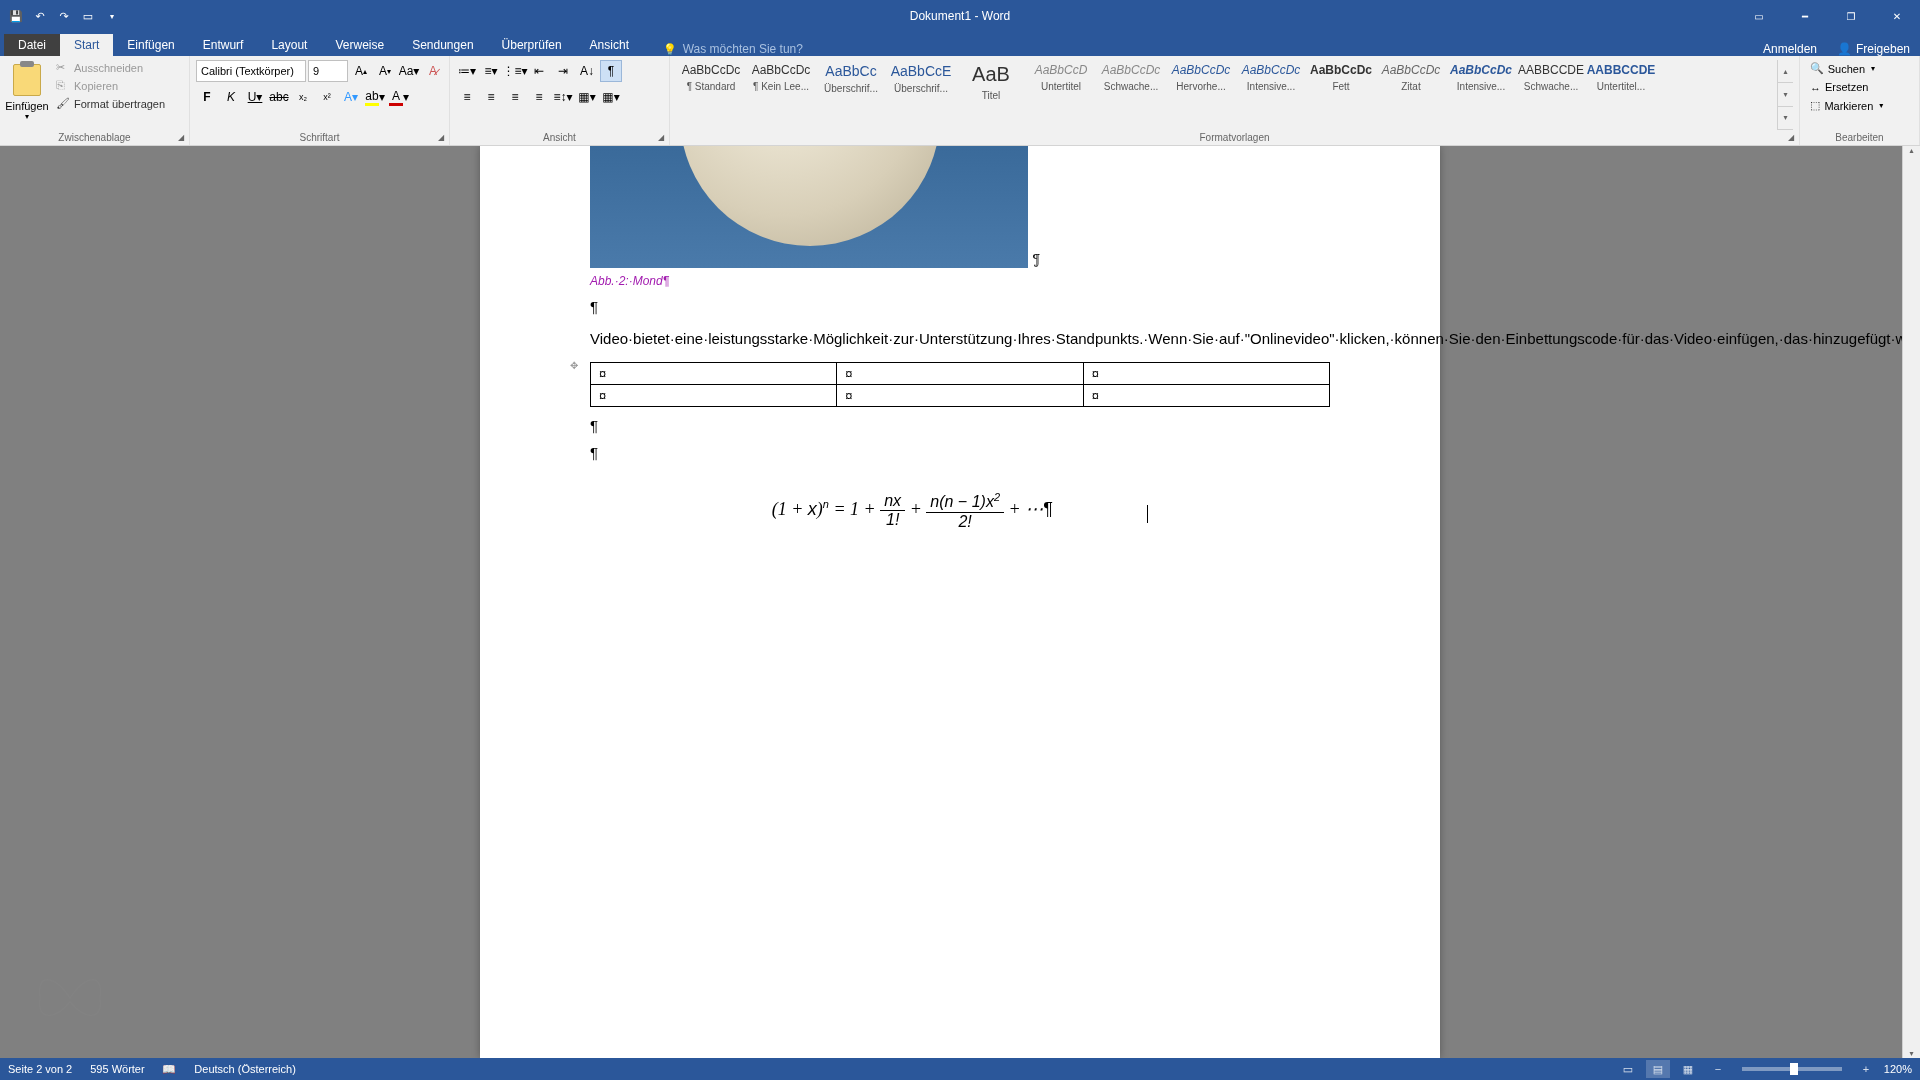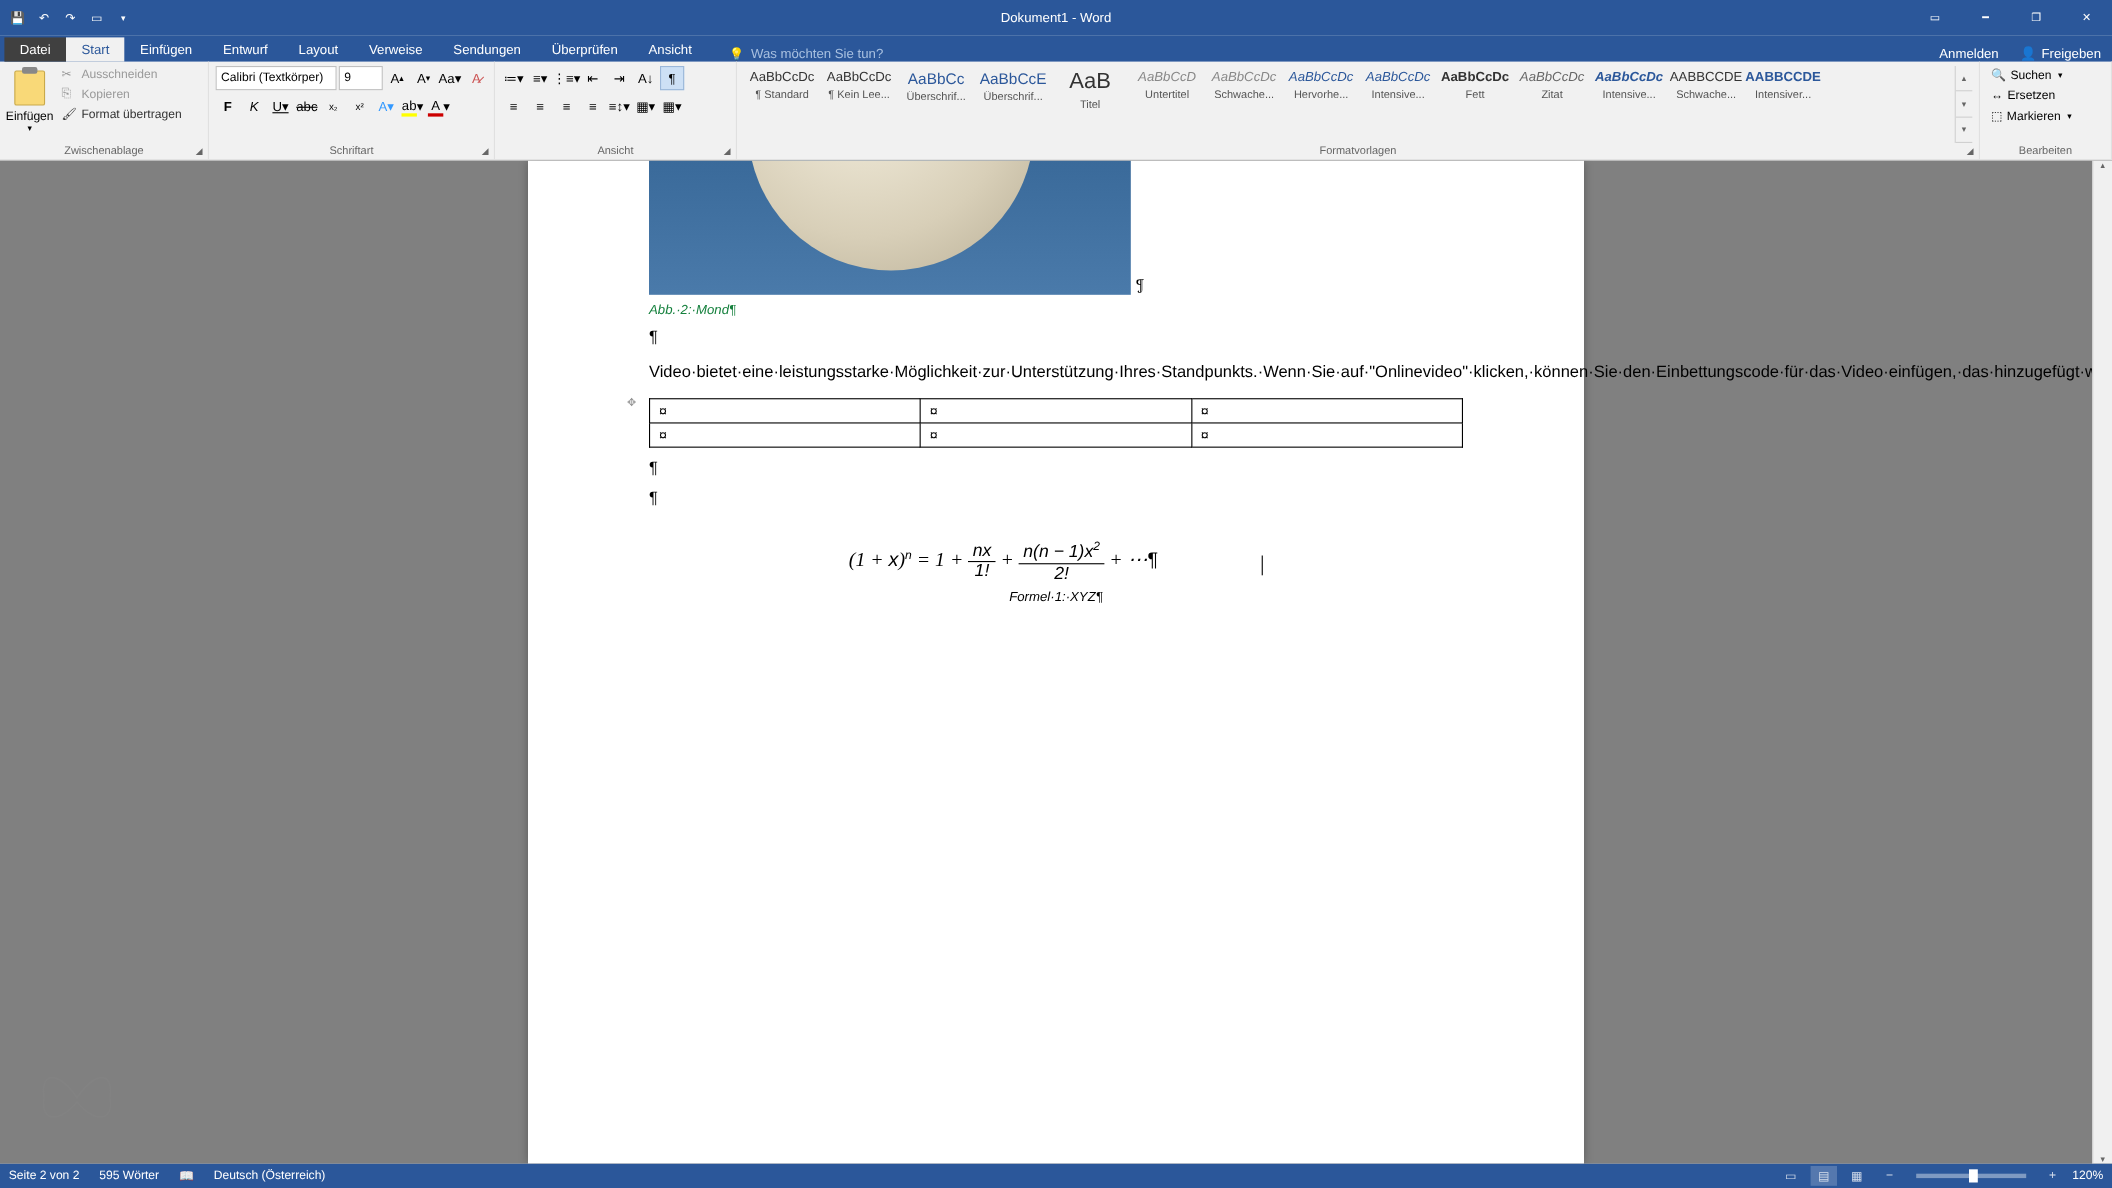--- a/index.html
+++ b/index.html
@@ -80,21 +80,21 @@
 
 .doc-area { position: absolute; top: 146px; bottom: 22px; left: 0; right: 0; background: #808080; overflow: hidden; display: flex; justify-content: center; }
 .doc-scroll { position: absolute; right: 0; top: 0; bottom: 0; width: 18px; background: #f0f0f0; border-left: 1px solid #d0d0d0; }
 .doc-scroll::before { content:"▴"; position:absolute; top:0; width:100%; text-align:center; font-size:8px; color:#666; }
 .doc-scroll::after { content:"▾"; position:absolute; bottom:0; width:100%; text-align:center; font-size:8px; color:#666; }
 .page { width: 960px; background: #fff; margin-top: 0; box-shadow: 0 0 8px rgba(0,0,0,0.3); padding: 0 110px 120px 110px; min-height: 900px; position: relative; }
 
 .moon-img { width: 438px; height: 122px; background: linear-gradient(#3a6a9a,#4a7aaa); position: relative; overflow: hidden; margin-top: 0; }
 .moon-img::after { content:""; position:absolute; width:260px; height:260px; border-radius:50%; background: radial-gradient(circle at 40% 35%, #f5f0e0, #d8cfb8 60%, #b8ae95); top:-160px; left:90px; }
 .para-mark { font-family: "Cambria", serif; }
-.caption { font-size: 12px; font-style: italic; margin-top: 6px; color: #15803d; }
+.caption { font-size: 12px; font-style: italic; margin-top: 6px; color: #a21caf; }
 .empty-para { font-size: 15px; margin: 10px 0; }
 .body-text { font-size: 15px; line-height: 1.55; text-align: justify; margin: 12px 0; }
 .table-caption { font-size: 12px; font-style: italic; margin-top: 14px; }
 .tbl { border-collapse: collapse; width: 100%; margin-top: 4px; }
 .tbl td { border: 1px solid #000; height: 22px; padding: 2px 8px; font-size: 13px; }
 .table-anchor { position:absolute; left:90px; margin-top:-2px; font-size:10px; color:#999; }
 .formula { text-align: center; margin: 30px 0 4px 0; font-family: "Cambria Math", serif; font-size: 18px; font-style: italic; }
 .formula .frac { display:inline-block; vertical-align: middle; text-align:center; font-size:16px; }
 .formula .num { display:block; border-bottom:1px solid #000; padding:0 4px; }
 .formula .den { display:block; padding:0 4px; }
@@ -286,21 +286,21 @@
           <div class="style-item">
             <div class="style-preview iquote">AaBbCcDc</div>
             <div class="style-name">Intensive...</div>
           </div>
           <div class="style-item">
             <div class="style-preview ref">AABBCCDE</div>
             <div class="style-name">Schwache...</div>
           </div>
           <div class="style-item">
             <div class="style-preview iref">AABBCCDE</div>
-            <div class="style-name">Intensiver...</div>
+            <div class="style-name">Untertitel...</div>
           </div>
         </div>
       <div class="gallery-scroll">
         <div>▴</div>
         <div>▾</div>
         <div>▾</div>
       </div>
     </div>
     <div class="group-label">Formatvorlagen</div>
     <div class="dialog-launcher">◢</div>
@@ -358,21 +358,20 @@
     <div class="empty-para">¶</div>
     <div class="empty-para">¶</div>
     <div class="formula">
       (1 + <i>x</i>)<sup>n</sup> = 1 +
       <span class="frac"><span class="num"><i>nx</i></span><span class="den">1!</span></span>
       +
       <span class="frac"><span class="num"><i>n</i>(<i>n</i> − 1)<i>x</i><sup>2</sup></span><span class="den">2!</span></span>
       + ⋯<span style="font-style:normal;">¶</span>
       <span class="cursor-caret" style="margin-left:90px; top:8px; position:relative; display:inline-block;"></span>
     </div>
-    <div class="formula-caption">Formel·1:·XYZ¶</div>
   </div>
   <div class="doc-scroll"></div>
   <div class="corner-deco">
     <svg viewBox="0 0 100 80">
         <path d="M50 40 C30 10,5 5,10 40 C5 70,30 70,50 45 C70 70,95 70,90 40 C95 5,70 10,50 40 Z" fill="none" stroke="#888" stroke-width="2"></path>
       </svg>
   </div>
 </div>
 
 <div class="statusbar">

